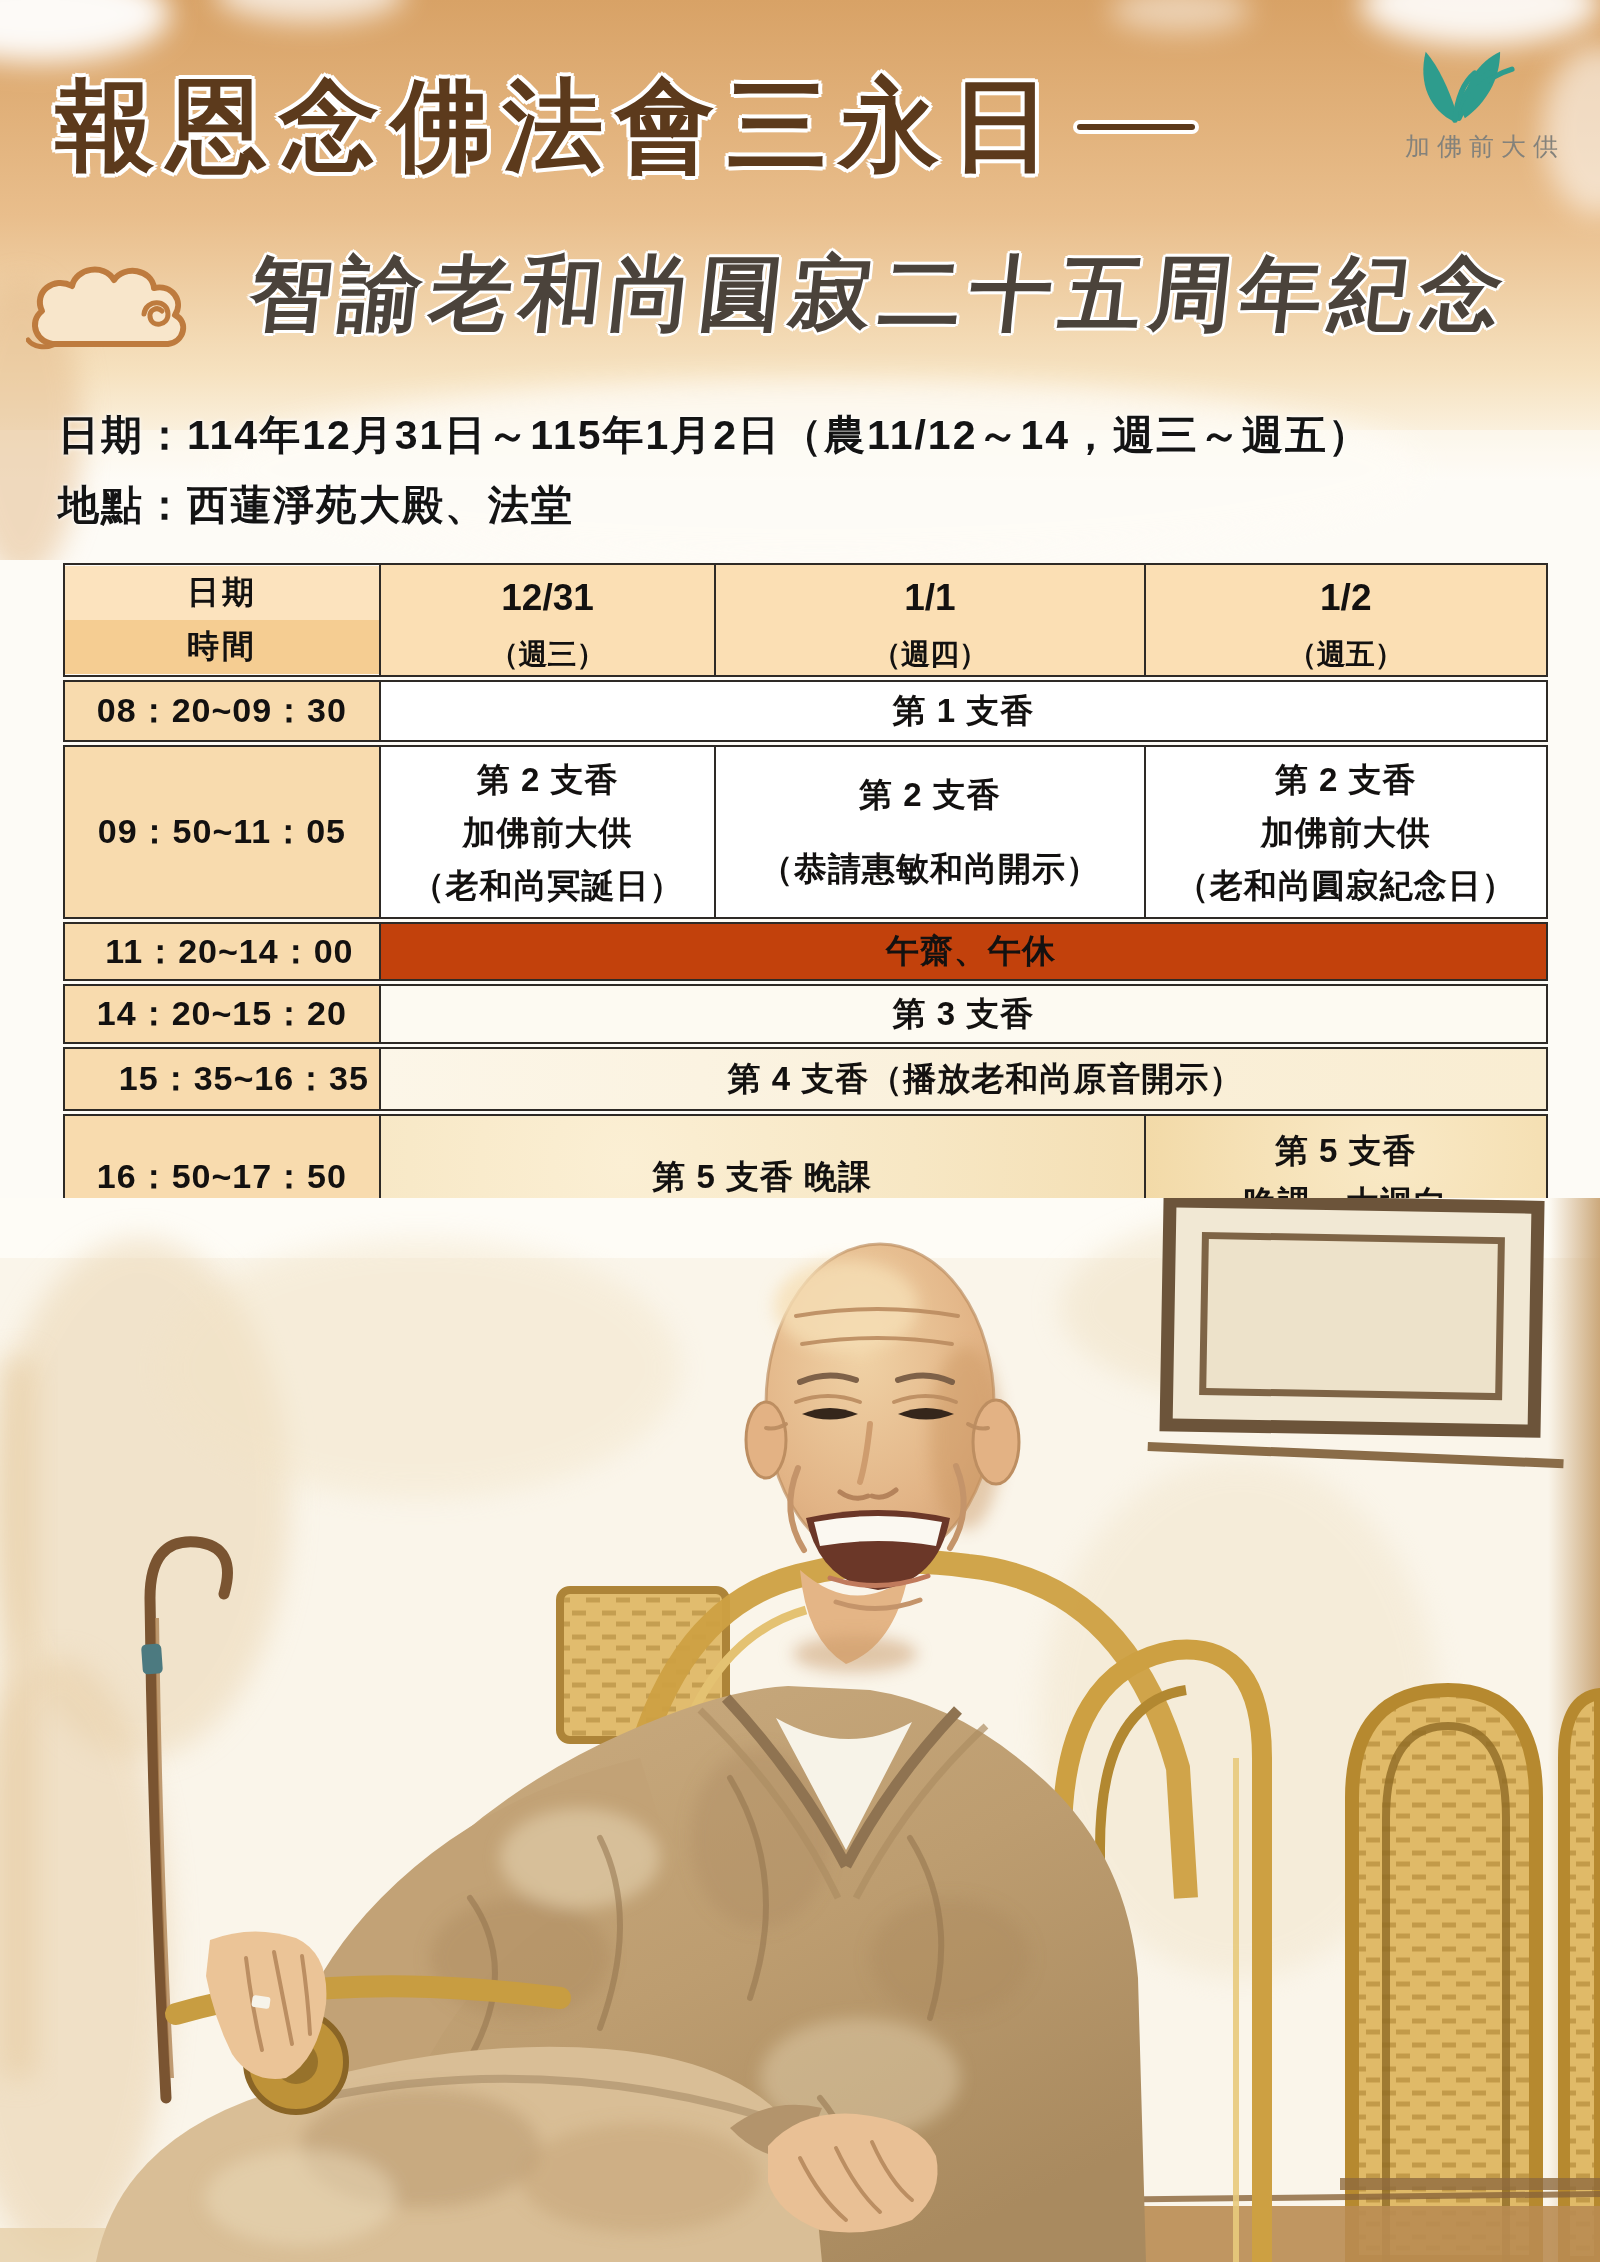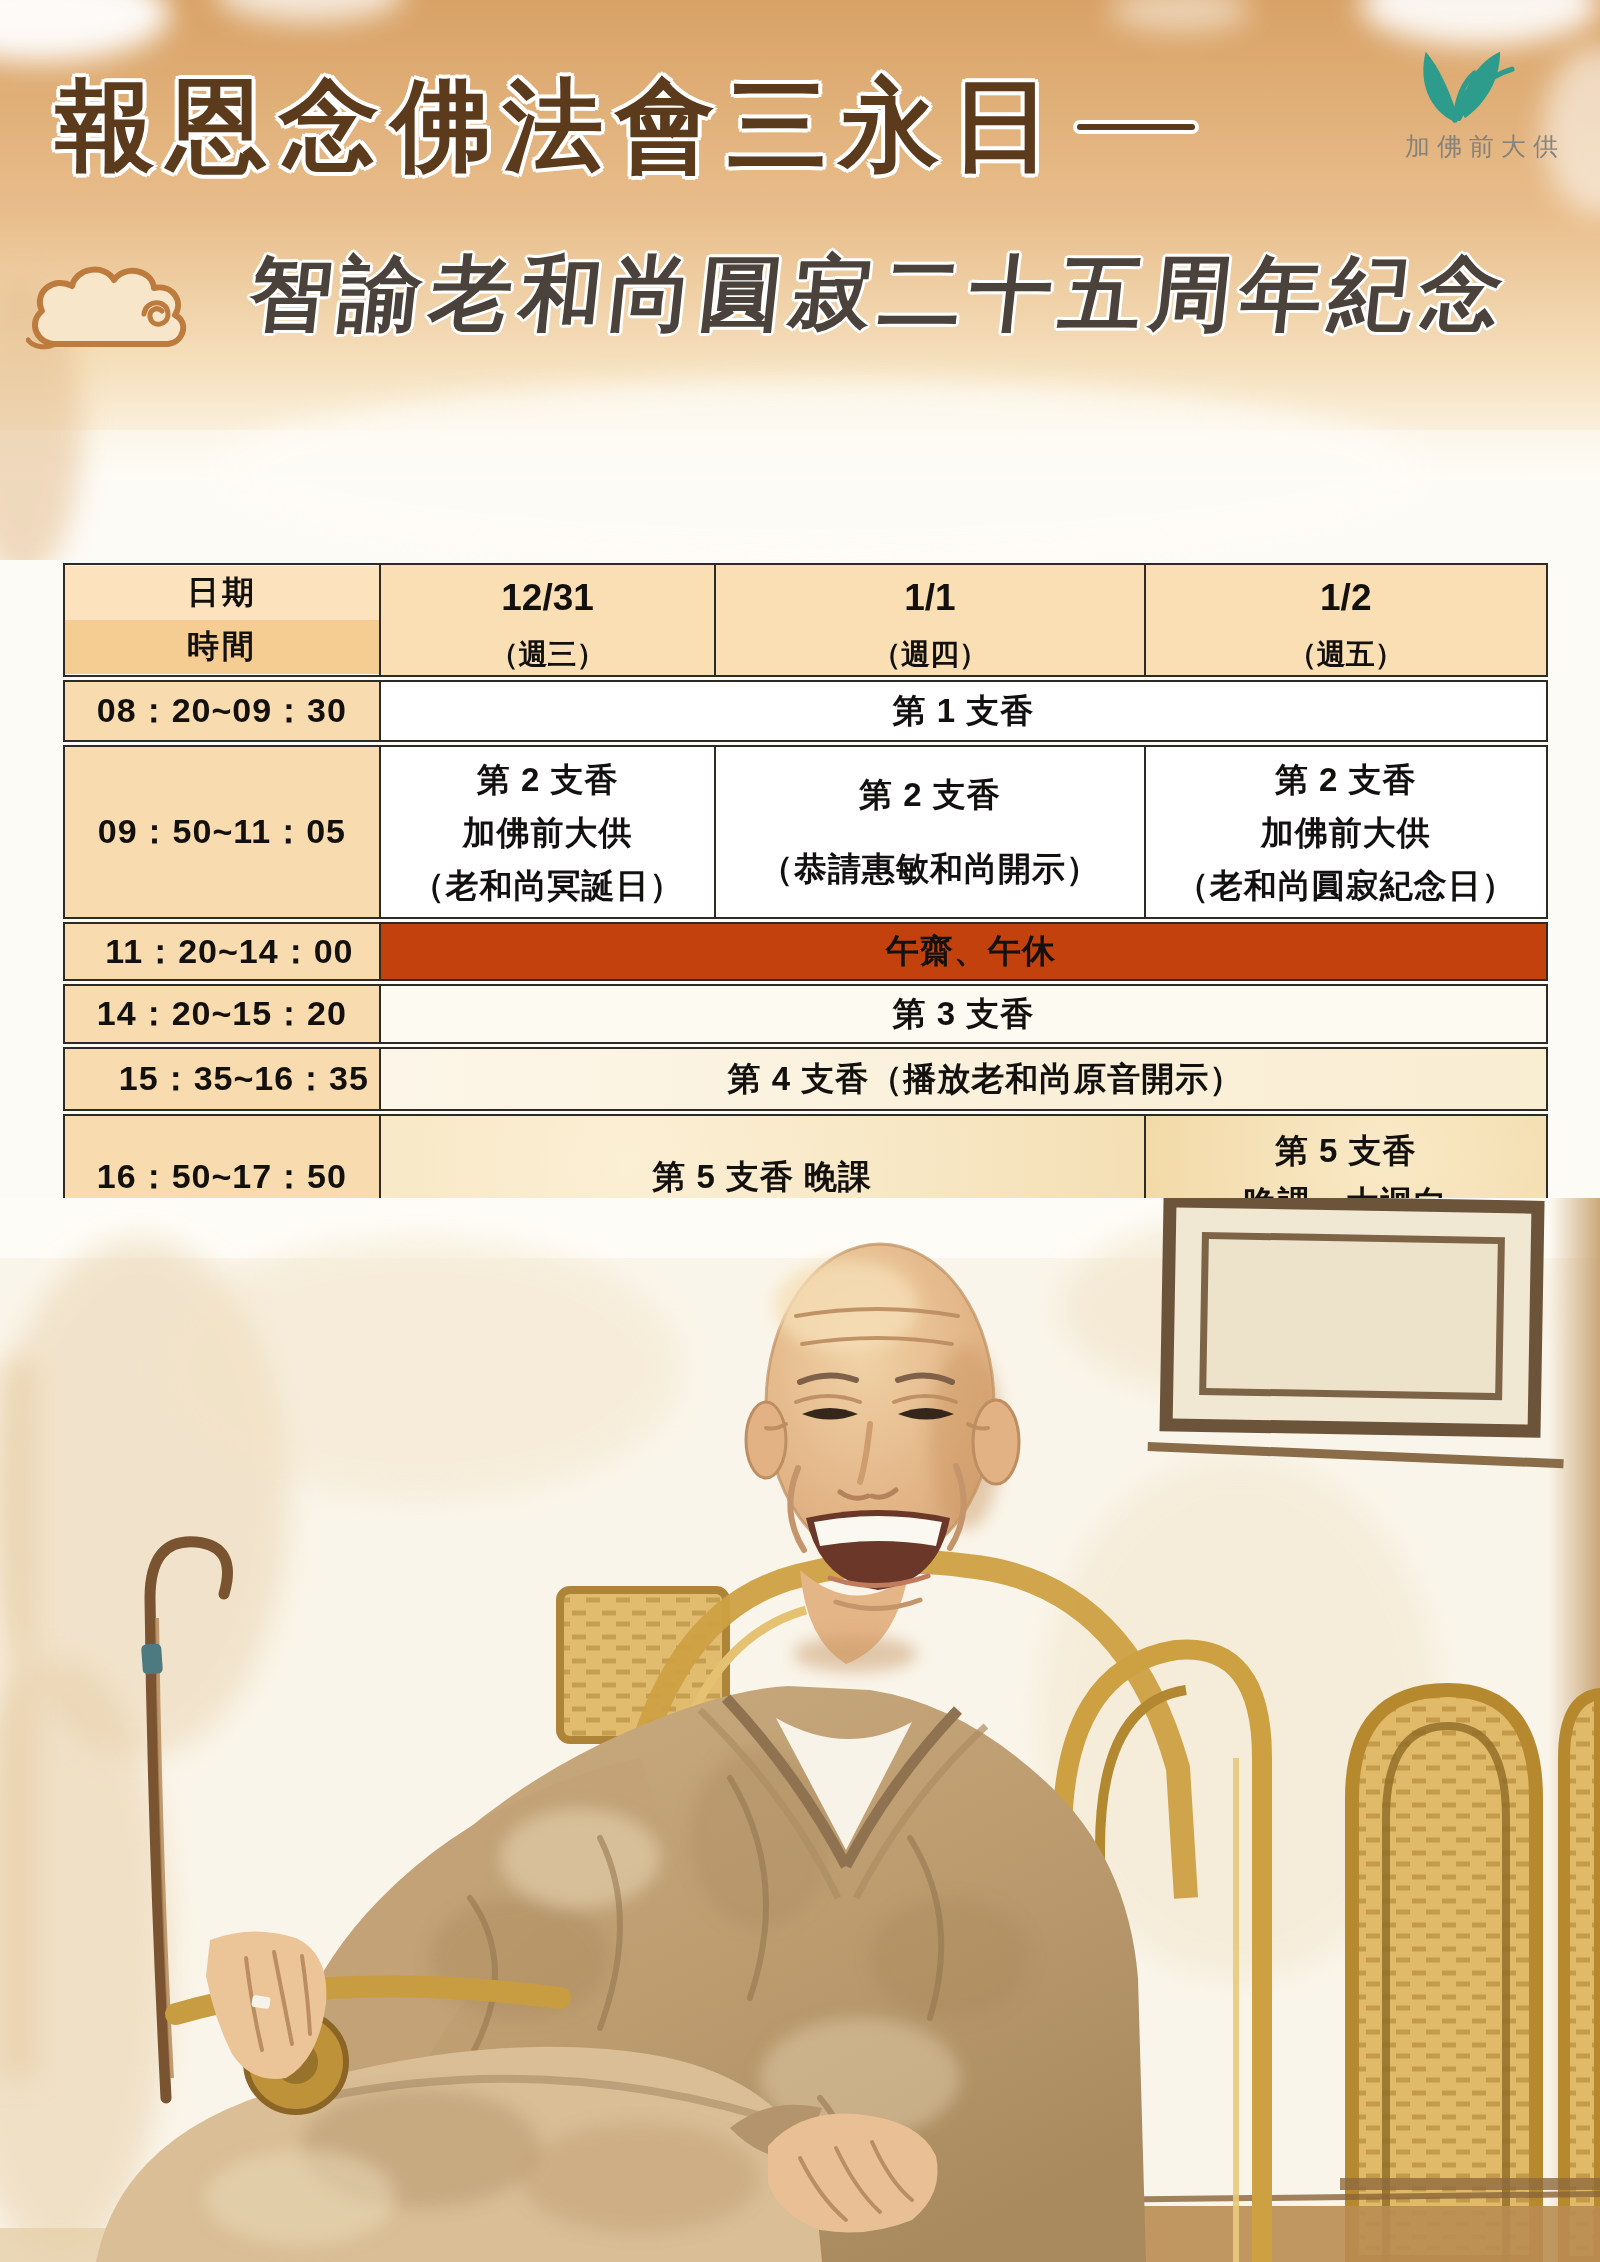--- a/index.html
+++ b/index.html
@@ -107,20 +107,24 @@
   </div>
 
   <svg class="cloud" viewBox="0 0 172 112" aria-hidden="true">
     <path d="M30,88 C10,88 2,66 16,55 C7,36 28,20 46,30 C50,12 78,7 88,24 C98,9 126,13 128,32 C146,28 158,45 149,59 C163,66 158,86 142,88 Z" fill="#F8E6CB" stroke="#BE7B3E" stroke-width="6" stroke-linejoin="round"></path>
     <path d="M118,58 c2,-15 24,-15 24,0 c0,12 -16,14 -18,3 c-1,-7 7,-11 12,-6" fill="none" stroke="#BE7B3E" stroke-width="5" stroke-linecap="round"></path>
     <path d="M30,88 c-11,5 -23,3 -28,-4" fill="none" stroke="#BE7B3E" stroke-width="5" stroke-linecap="round"></path>
   </svg>
 
   <div class="subtitle">智諭老和尚圓寂二十五周年紀念</div>
 
+  <div class="info">
+    <div>日期：114年12月31日～115年1月2日（農11/12～14，週三～週五）</div>
+    <div>地點：西蓮淨苑大殿、法堂</div>
+  </div>
 
   <table class="sched">
     <colgroup>
         <col style="width:21.4%">
         <col style="width:22.6%">
         <col style="width:28.9%">
         <col style="width:27.1%">
       </colgroup>
     <tbody>
         <tr class="hdr">

